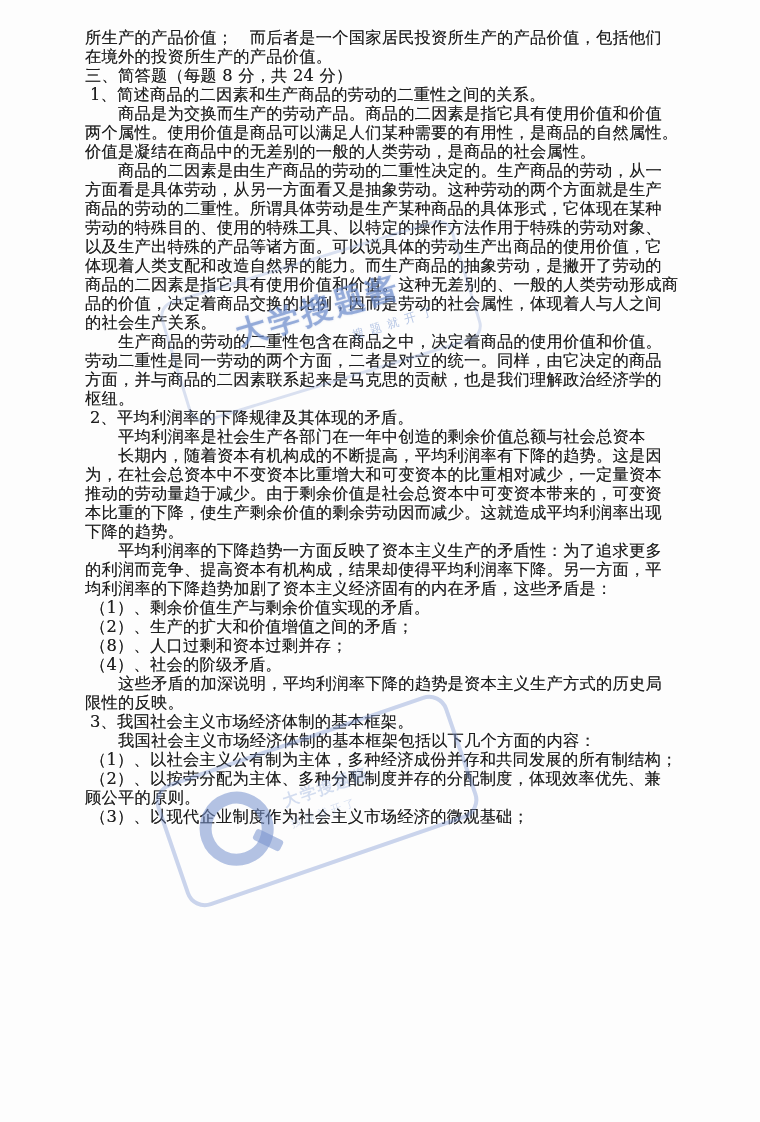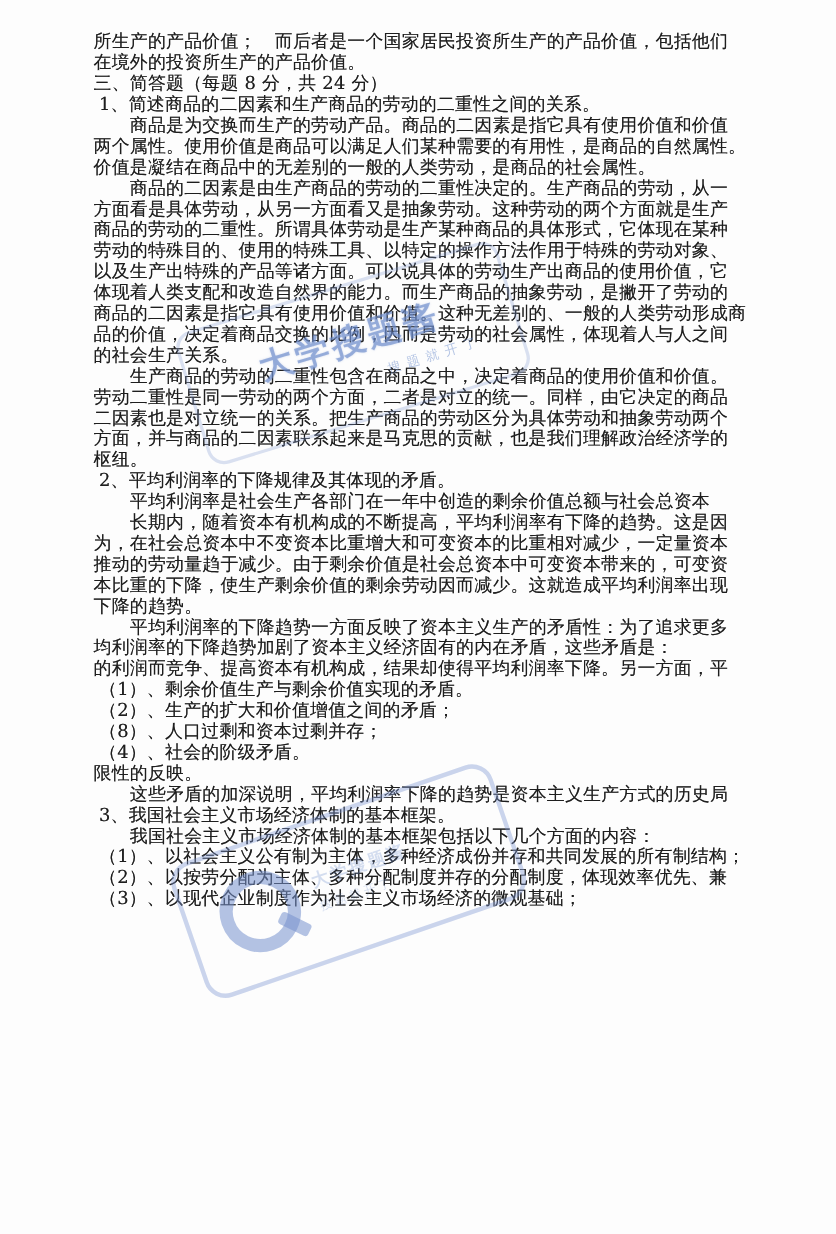--- a/index.html
+++ b/index.html
@@ -97,43 +97,43 @@
       <div class="line none">方面看是具体劳动，从另一方面看又是抽象劳动。这种劳动的两个方面就是生产</div>
       <div class="line none">商品的劳动的二重性。所谓具体劳动是生产某种商品的具体形式，它体现在某种</div>
       <div class="line none">劳动的特殊目的、使用的特殊工具、以特定的操作方法作用于特殊的劳动对象、</div>
       <div class="line none">以及生产出特殊的产品等诸方面。可以说具体的劳动生产出商品的使用价值，它</div>
       <div class="line none">体现着人类支配和改造自然界的能力。而生产商品的抽象劳动，是撇开了劳动的</div>
       <div class="line none">商品的二因素是指它具有使用价值和价值。这种无差别的、一般的人类劳动形成商</div>
       <div class="line none">品的价值，决定着商品交换的比例，因而是劳动的社会属性，体现着人与人之间</div>
       <div class="line none">的社会生产关系。</div>
       <div class="line para">生产商品的劳动的二重性包含在商品之中，决定着商品的使用价值和价值。</div>
       <div class="line none">劳动二重性是同一劳动的两个方面，二者是对立的统一。同样，由它决定的商品</div>
-      <div class="line none">二因素也是对立统一的关系。把生产商品的劳动区分为具体劳动和抽象劳动两个</div>
       <div class="line none">方面，并与商品的二因素联系起来是马克思的贡献，也是我们理解政治经济学的</div>
       <div class="line none">枢纽。</div>
       <div class="line item">2、平均利润率的下降规律及其体现的矛盾。</div>
       <div class="line para">平均利润率是社会生产各部门在一年中创造的剩余价值总额与社会总资本</div>
       <div class="line para">长期内，随着资本有机构成的不断提高，平均利润率有下降的趋势。这是因</div>
       <div class="line none">为，在社会总资本中不变资本比重增大和可变资本的比重相对减少，一定量资本</div>
       <div class="line none">推动的劳动量趋于减少。由于剩余价值是社会总资本中可变资本带来的，可变资</div>
       <div class="line none">本比重的下降，使生产剩余价值的剩余劳动因而减少。这就造成平均利润率出现</div>
       <div class="line none">下降的趋势。</div>
       <div class="line para">平均利润率的下降趋势一方面反映了资本主义生产的矛盾性：为了追求更多</div>
+      <div class="line none">的利润而竞争、提高资本有机构成，结果却使得平均利润率下降。另一方面，平</div>
       <div class="line none">均利润率的下降趋势加剧了资本主义经济固有的内在矛盾，这些矛盾是：</div>
-      <div class="line none">的利润而竞争、提高资本有机构成，结果却使得平均利润率下降。另一方面，平</div>
       <div class="line item">（1）、剩余价值生产与剩余价值实现的矛盾。</div>
       <div class="line item">（2）、生产的扩大和价值增值之间的矛盾；</div>
       <div class="line item">（8）、人口过剩和资本过剩并存；</div>
       <div class="line item">（4）、社会的阶级矛盾。</div>
+      <div class="line para">这些矛盾的加深说明，平均利润率下降的趋势是资本主义生产方式的历史局</div>
       <div class="line none">限性的反映。</div>
-      <div class="line para">这些矛盾的加深说明，平均利润率下降的趋势是资本主义生产方式的历史局</div>
       <div class="line item">3、我国社会主义市场经济体制的基本框架。</div>
       <div class="line para">我国社会主义市场经济体制的基本框架包括以下几个方面的内容：</div>
       <div class="line item">（1）、以社会主义公有制为主体，多种经济成份并存和共同发展的所有制结构；</div>
       <div class="line item">（2）、以按劳分配为主体、多种分配制度并存的分配制度，体现效率优先、兼</div>
+      <div class="line none">顾公平的原则。</div>
       <div class="line item">（3）、以现代企业制度作为社会主义市场经济的微观基础；</div>
     </div>
 
   <div class="wm wm-upper">
     <div class="wm-title">大学搜题酱</div>
     <div class="wm-subtitle">搜题就开了</div>
   </div>
 
   <div class="wm wm-lower">
     <div class="q-ring">

